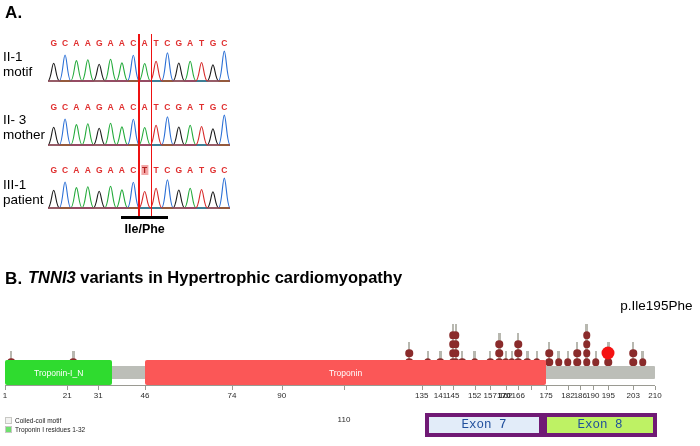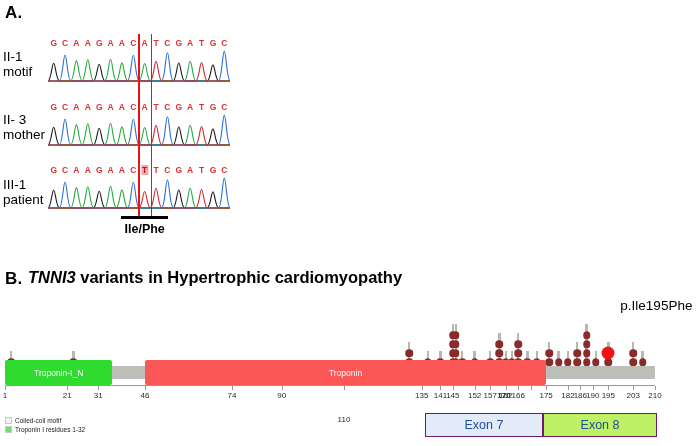--- a/index.html
+++ b/index.html
@@ -124,23 +124,23 @@
   .legend-row{display:flex;align-items:center;height:9px;}
   .legend-sw{
     width:7px;height:7px;margin-right:3px;box-sizing:border-box;
     border:1px solid #c8c8c4;
   }
 
   
   .exon{
     position:absolute;top:117px;height:24px;
     box-sizing:border-box;
-    border:1px solid #701a75;
+    border:4px solid #701a75;
     display:flex;align-items:center;justify-content:center;
-    font-size:12.5px;color:#1f4e9c;
+    font-size:12.5px;color:#1f4e9c;font-family:Liberation Mono, monospace;
   }
   #exon7{background:#e2ecf9;}
   #exon8{background:#adc6e8;}
 </style>
 </head>
 <body>
 
 <div class="fig">
 
   <div class="panel-label" id="panelA-label">A.</div>

